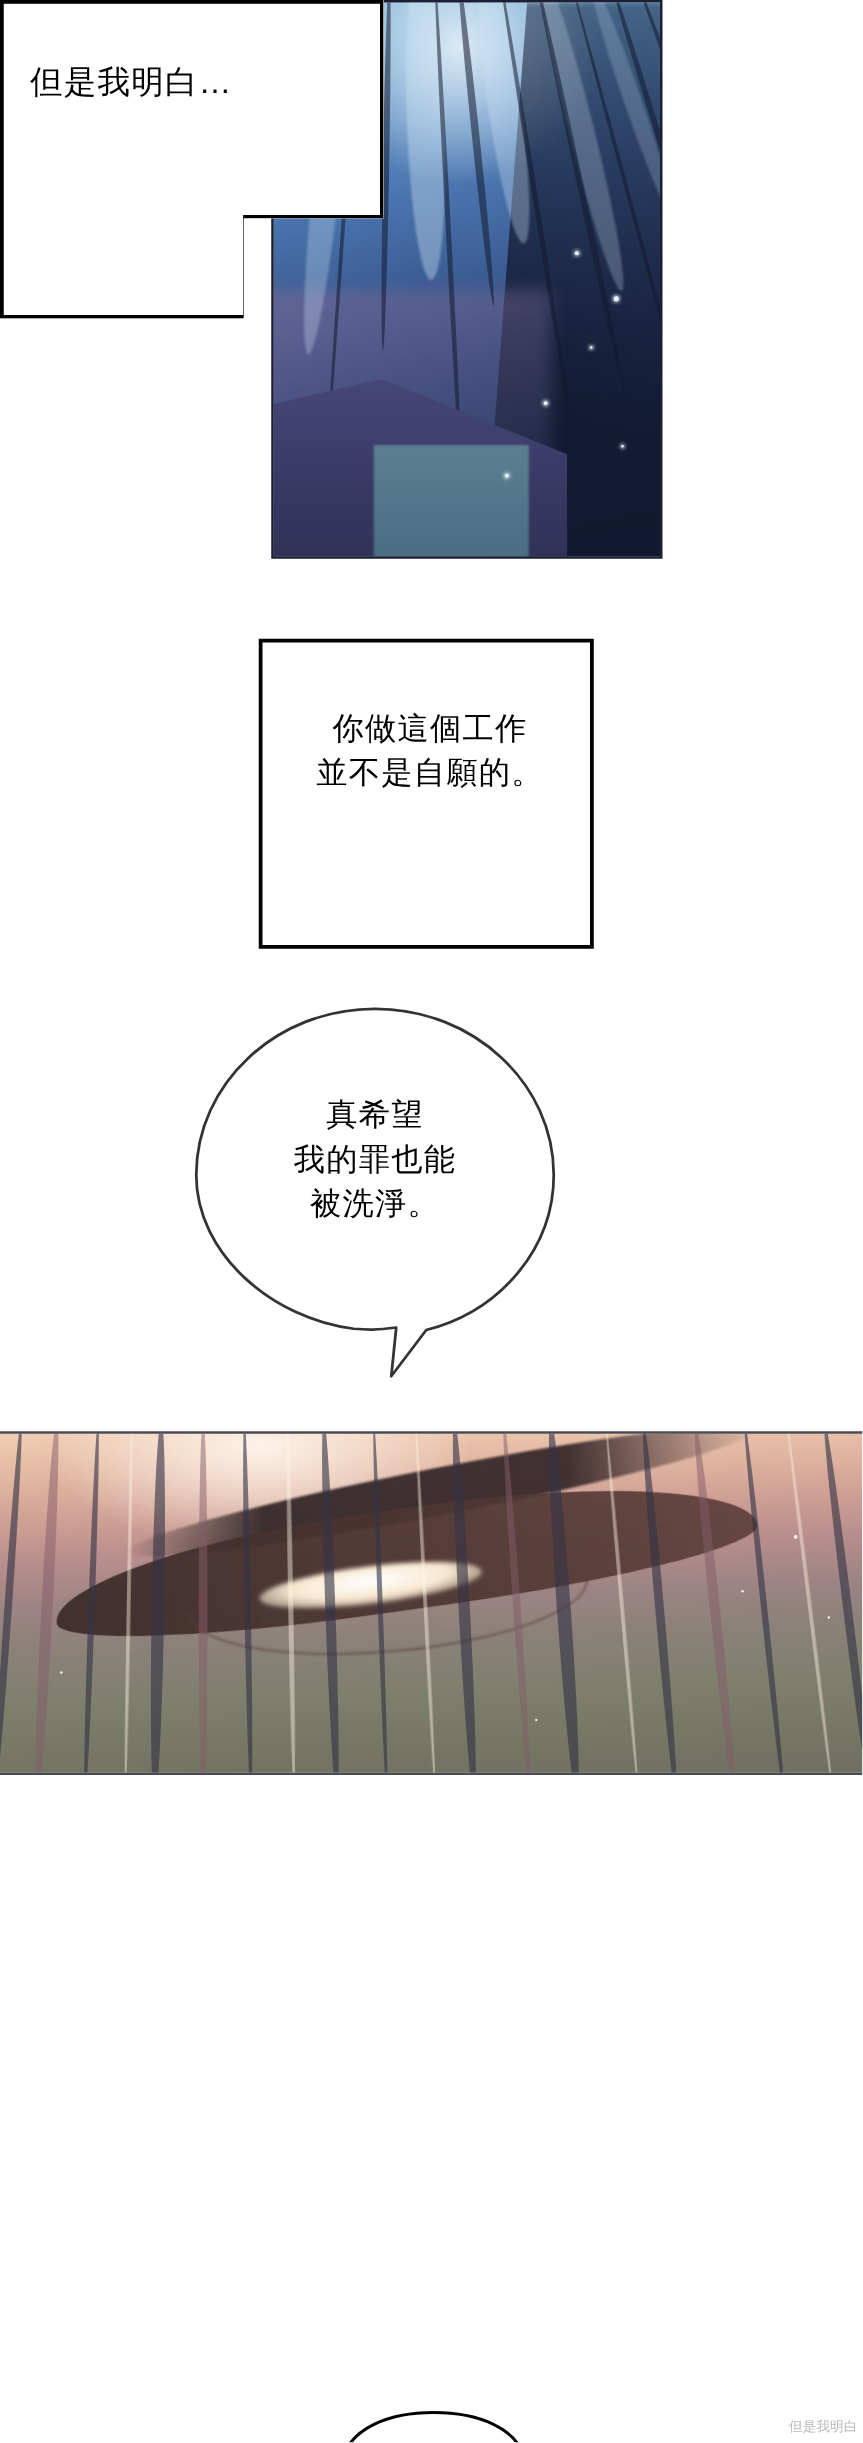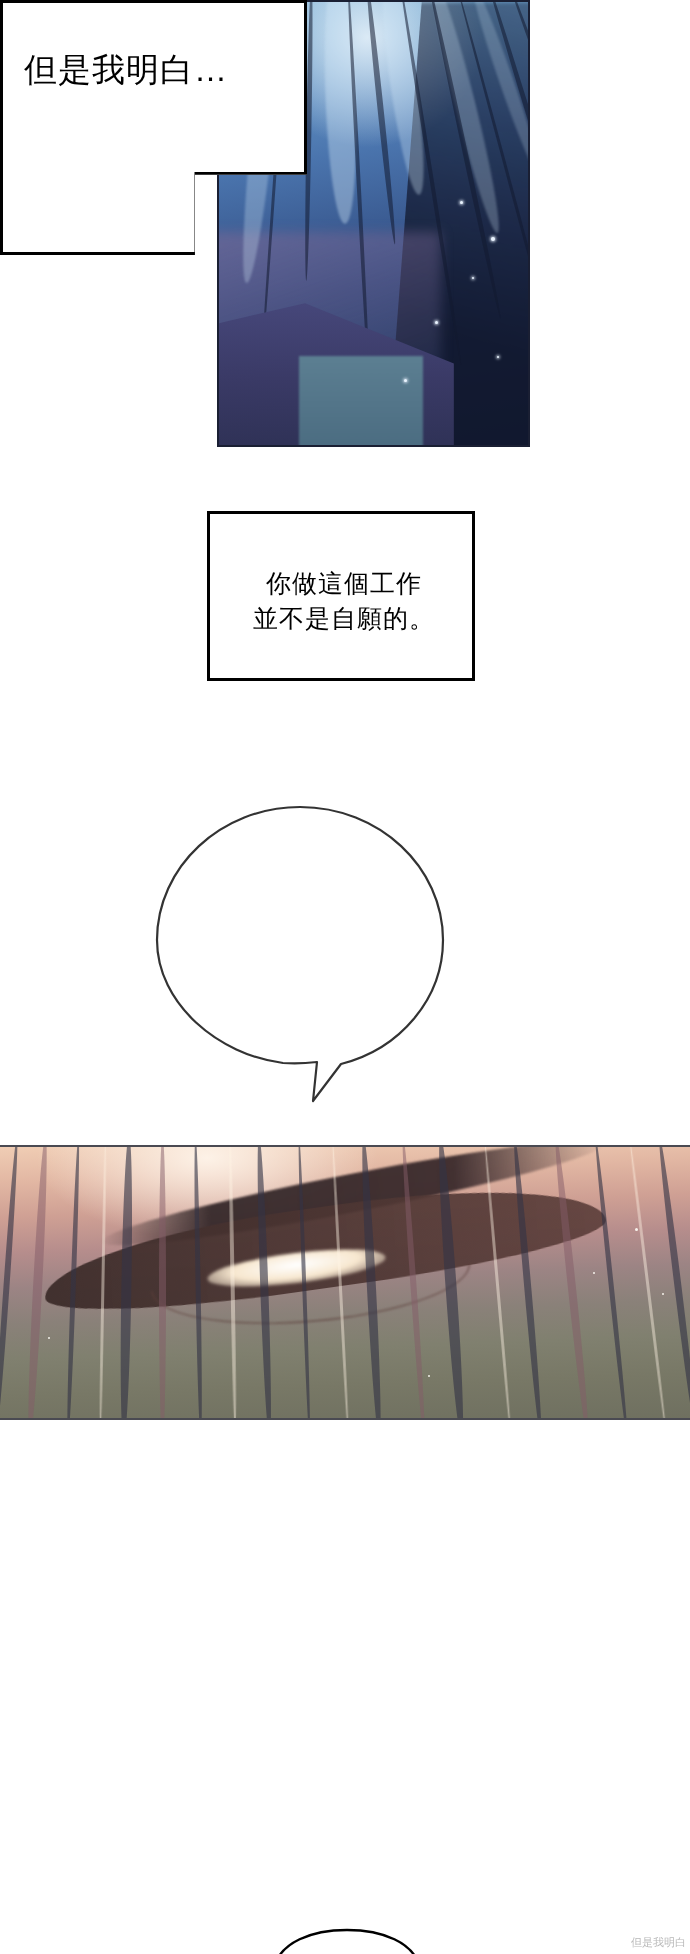--- a/index.html
+++ b/index.html
@@ -234,34 +234,34 @@
     position: absolute;
     inset: 0;
   }
   #box-one .outline svg { display: block; }
 
   #box-one-text {
     position: absolute;
     left: 24px;
     top: 48px;
     width: 268px;
-    font-size: 33px;
+    font-size: 26px;
     line-height: 1.34;
     letter-spacing: 1px;
     color: #000000;
     text-align: left;
     white-space: pre-line;
   }
 
   
   #box-two {
     left: 207px;
     top: 511px;
     width: 268px;
-    height: 170px;
+    height: 248px;
   }
   #box-two-text {
     position: absolute;
     left: 0;
     top: 52px;
     width: 268px;
     font-size: 25px;
     line-height: 1.38;
     letter-spacing: 1px;
     color: #000000;
@@ -370,20 +370,23 @@
     <svg width="290" height="340" viewBox="0 0 290 340" xmlns="http://www.w3.org/2000/svg">
       <path d="M 145 2
                C 224 2 288 62 288 135
                C 288 194 245 244 186 259
                L 158 296
                L 162 257
                C 146 259 140 259 128 258
                C 64 250 2 199 2 135
                C 2 62 66 2 145 2 Z" fill="#ffffff" stroke="#333333" stroke-width="2.2" stroke-linejoin="round"></path>
     </svg>
+    <div id="bubble-round-text">真希望
+我的罪也能
+被洗淨。</div>
   </div>
 
   <div id="bubble-next">
     <svg width="150" height="40" viewBox="0 0 150 40" xmlns="http://www.w3.org/2000/svg">
       <path d="M 2 40 C 8 14 40 2 75 2 C 110 2 142 14 148 40" fill="#ffffff" stroke="#000000" stroke-width="2.4" stroke-linecap="round"></path>
     </svg>
   </div>
 
   <div class="panel" id="panel-bottom">
     <div class="brow"></div>

